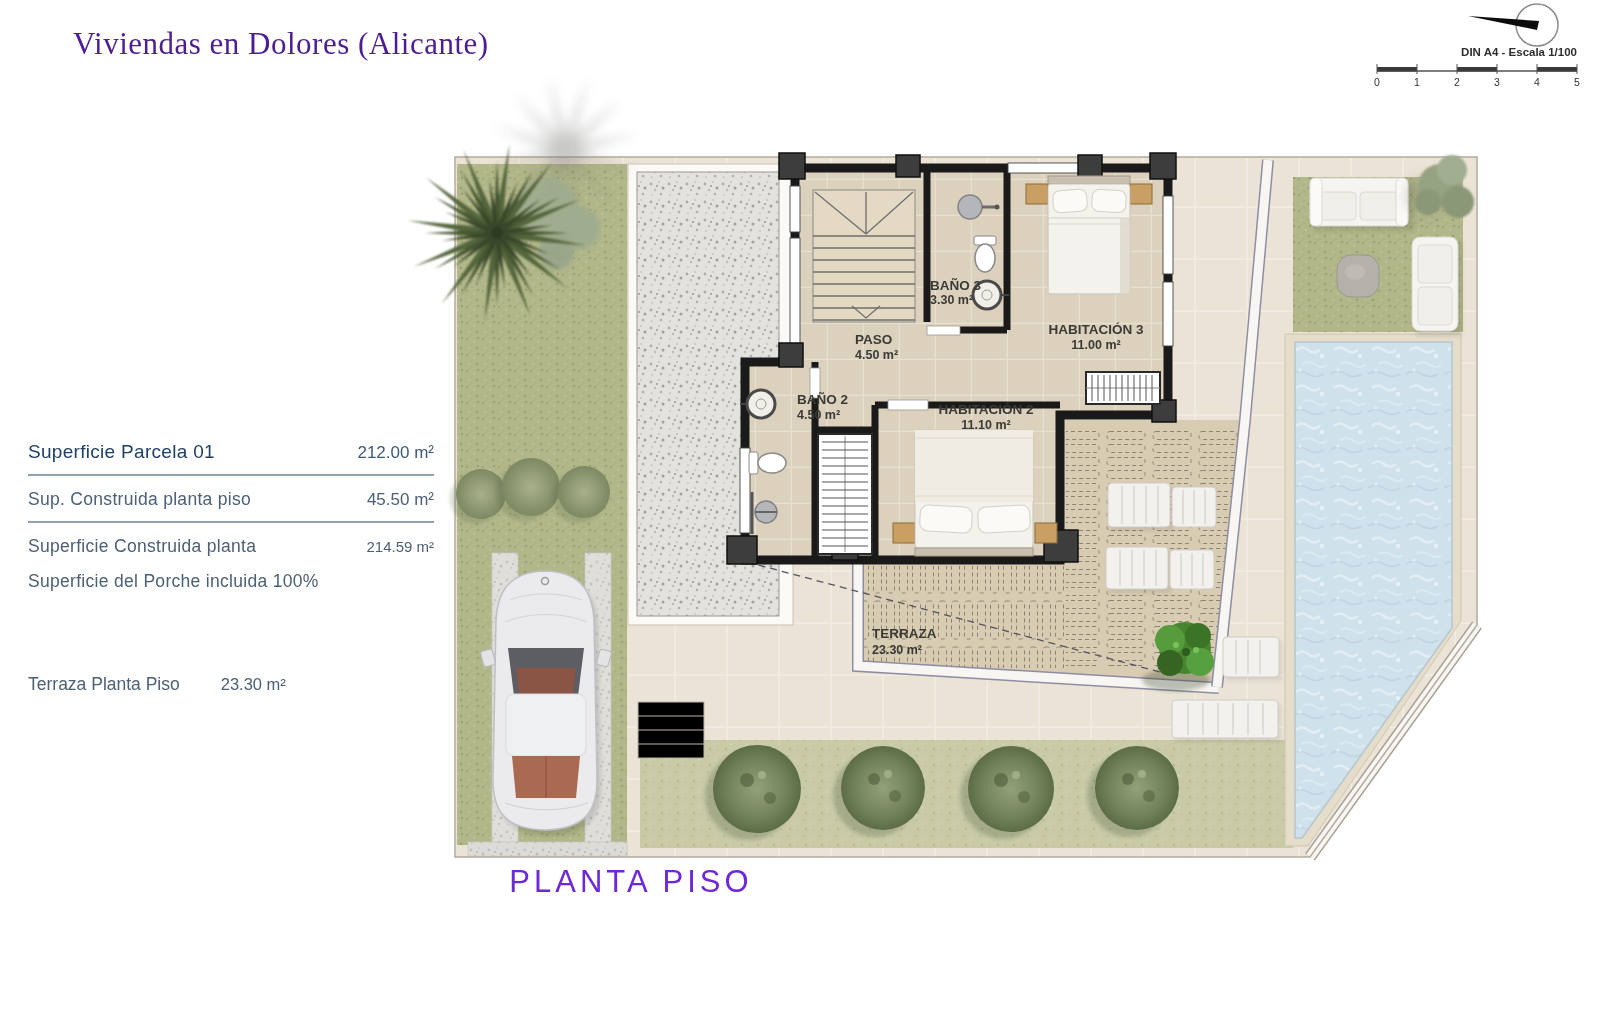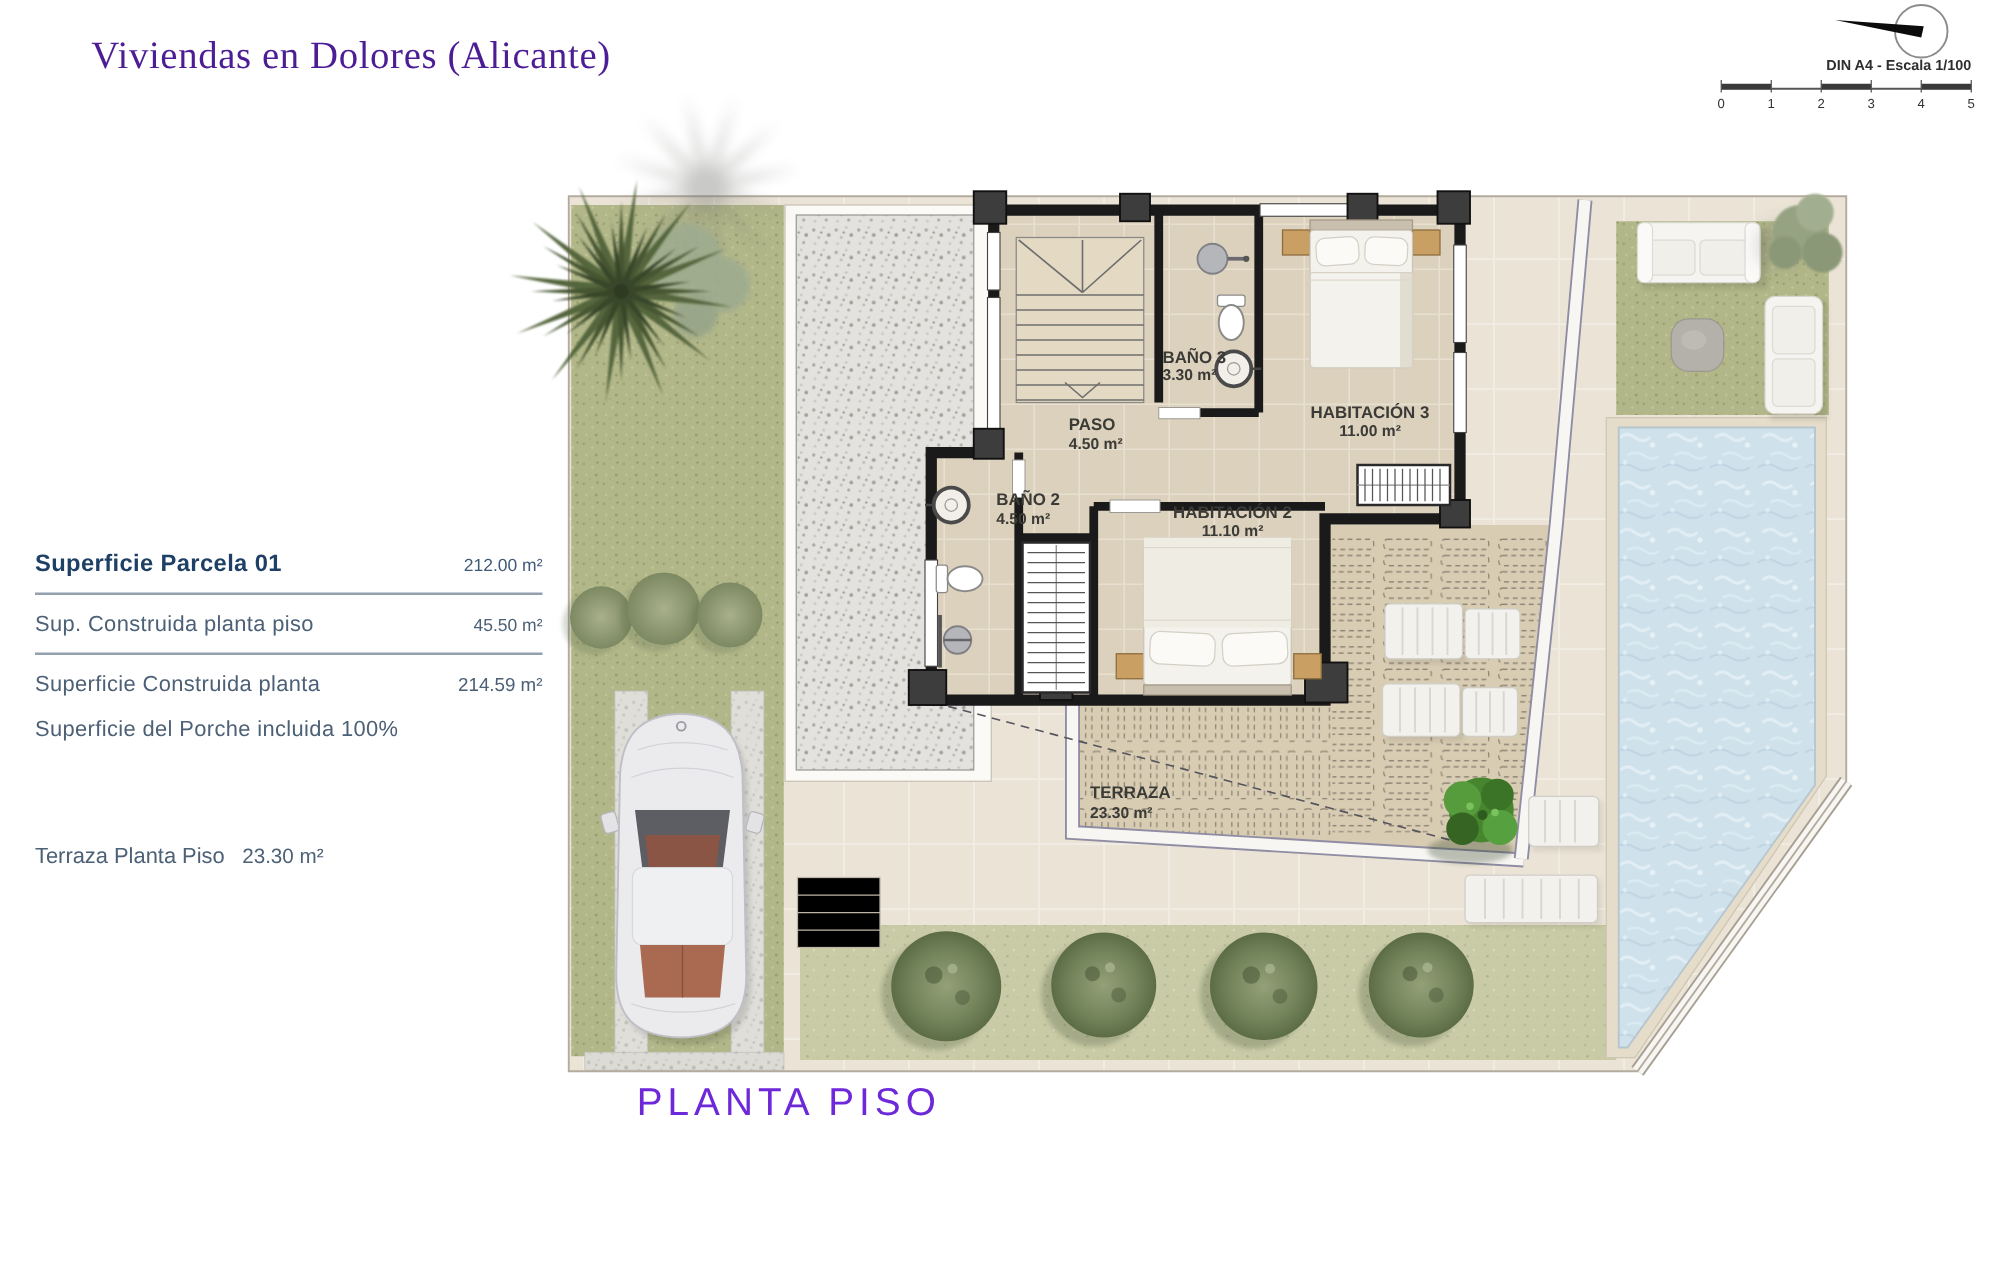--- a/index.html
+++ b/index.html
@@ -5,28 +5,28 @@
   html,body{margin:0;padding:0;background:#ffffff;}
   body{width:1600px;height:1024px;position:relative;overflow:hidden;
        font-family:"Liberation Sans",sans-serif;}
   .abs{position:absolute;}
   #title{left:29px;top:26px;font-family:"Liberation Serif",serif;
          font-size:31px;color:#4c1d95;letter-spacing:.5px;margin-left:44px;}
   #summary{left:28px;top:438px;width:406px;color:#4c6076;}
   .srow{display:flex;justify-content:space-between;align-items:baseline;
         font-size:17.5px;line-height:27px;}
   .srow .lab{letter-spacing:.3px;}
-  .srow .val{font-size:14px;}
-  .srow.bold .lab{font-weight:bold;font-size:19px;color:#1f4066;}
+  .srow .val{font-size:17px;}
+  .srow.bold .lab{font-weight:normal;font-size:19px;color:#1f4066;}
   .srow.bold .val{color:#3f5a78;}
   .rule{border:none;border-top:2px solid #93a0ad;margin:8px 0 10px 0;}
   .srow.total{margin-top:2px;}
   .srow.total .val{font-size:15px;}
   .srow.porche{margin-top:8px;}
-  #terraza-row{left:28px;top:674px;display:flex;gap:14px;align-items:baseline;
+  #terraza-row{left:28px;top:674px;display:flex;gap:41px;align-items:baseline;
         font-size:17.5px;color:#4c6076;}
   #terraza-row .val{font-size:16.5px;}
   #plan-title{left:431px;top:864px;width:400px;text-align:center;
         font-size:31px;letter-spacing:4px;color:#6d28d9;}
   svg text{font-family:"Liberation Sans",sans-serif;}
   .room-name{font-size:13.5px;font-weight:bold;fill:#3a3a36;}
   .room-area{font-size:12.5px;font-weight:bold;fill:#3a3a36;}
   .tick{font-size:10.5px;fill:#333;}
   .scale-label{font-size:11.5px;font-weight:bold;fill:#2e2e2e;}
 </style>

